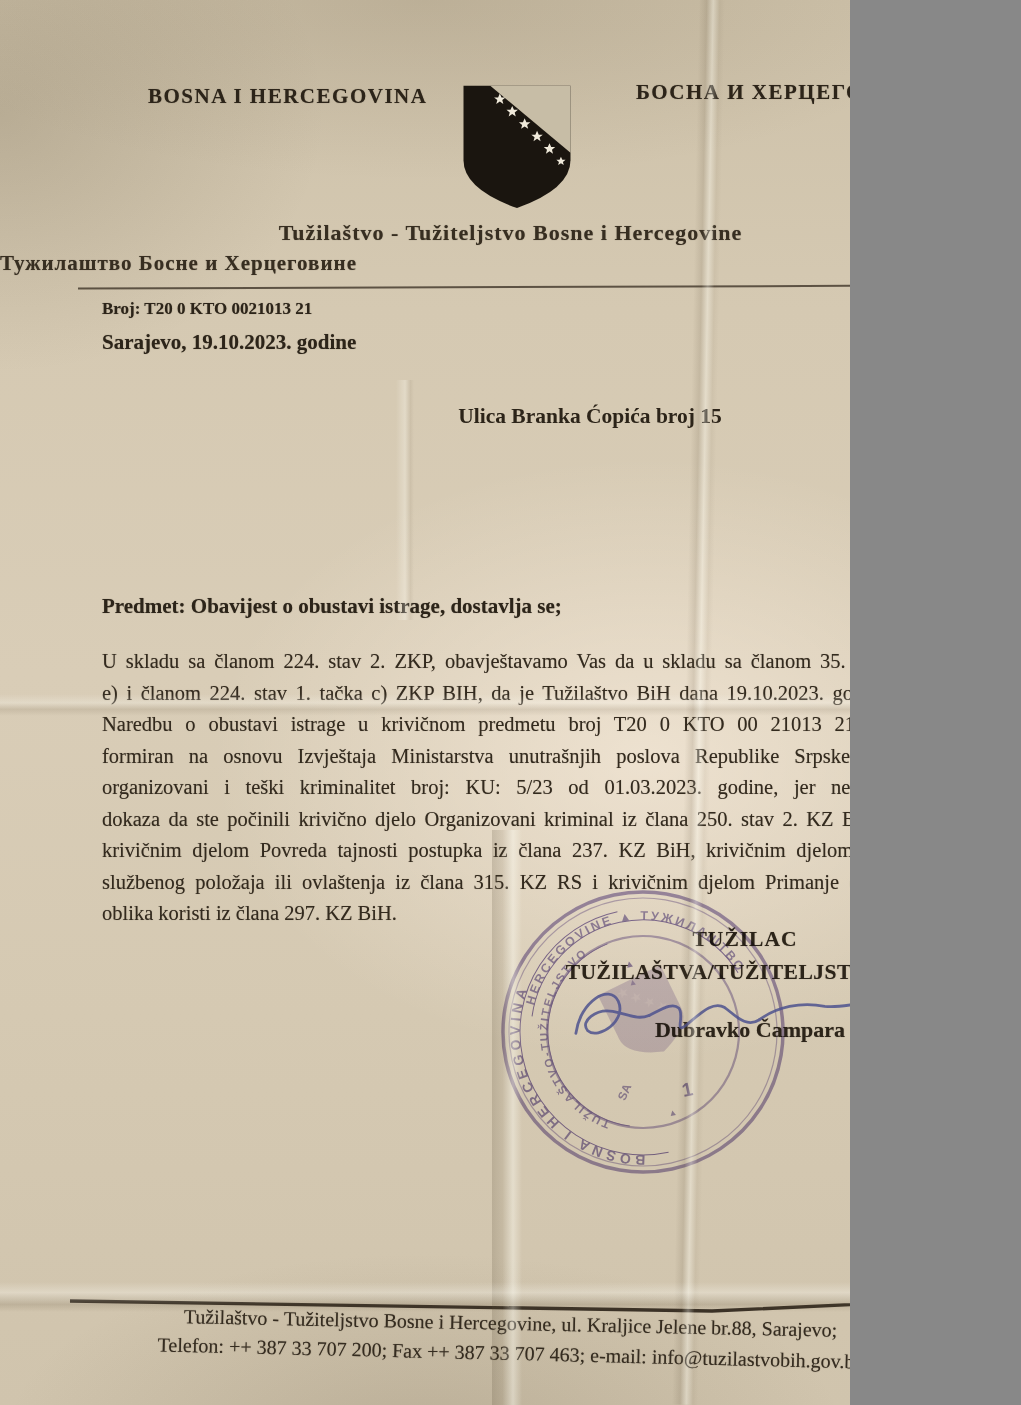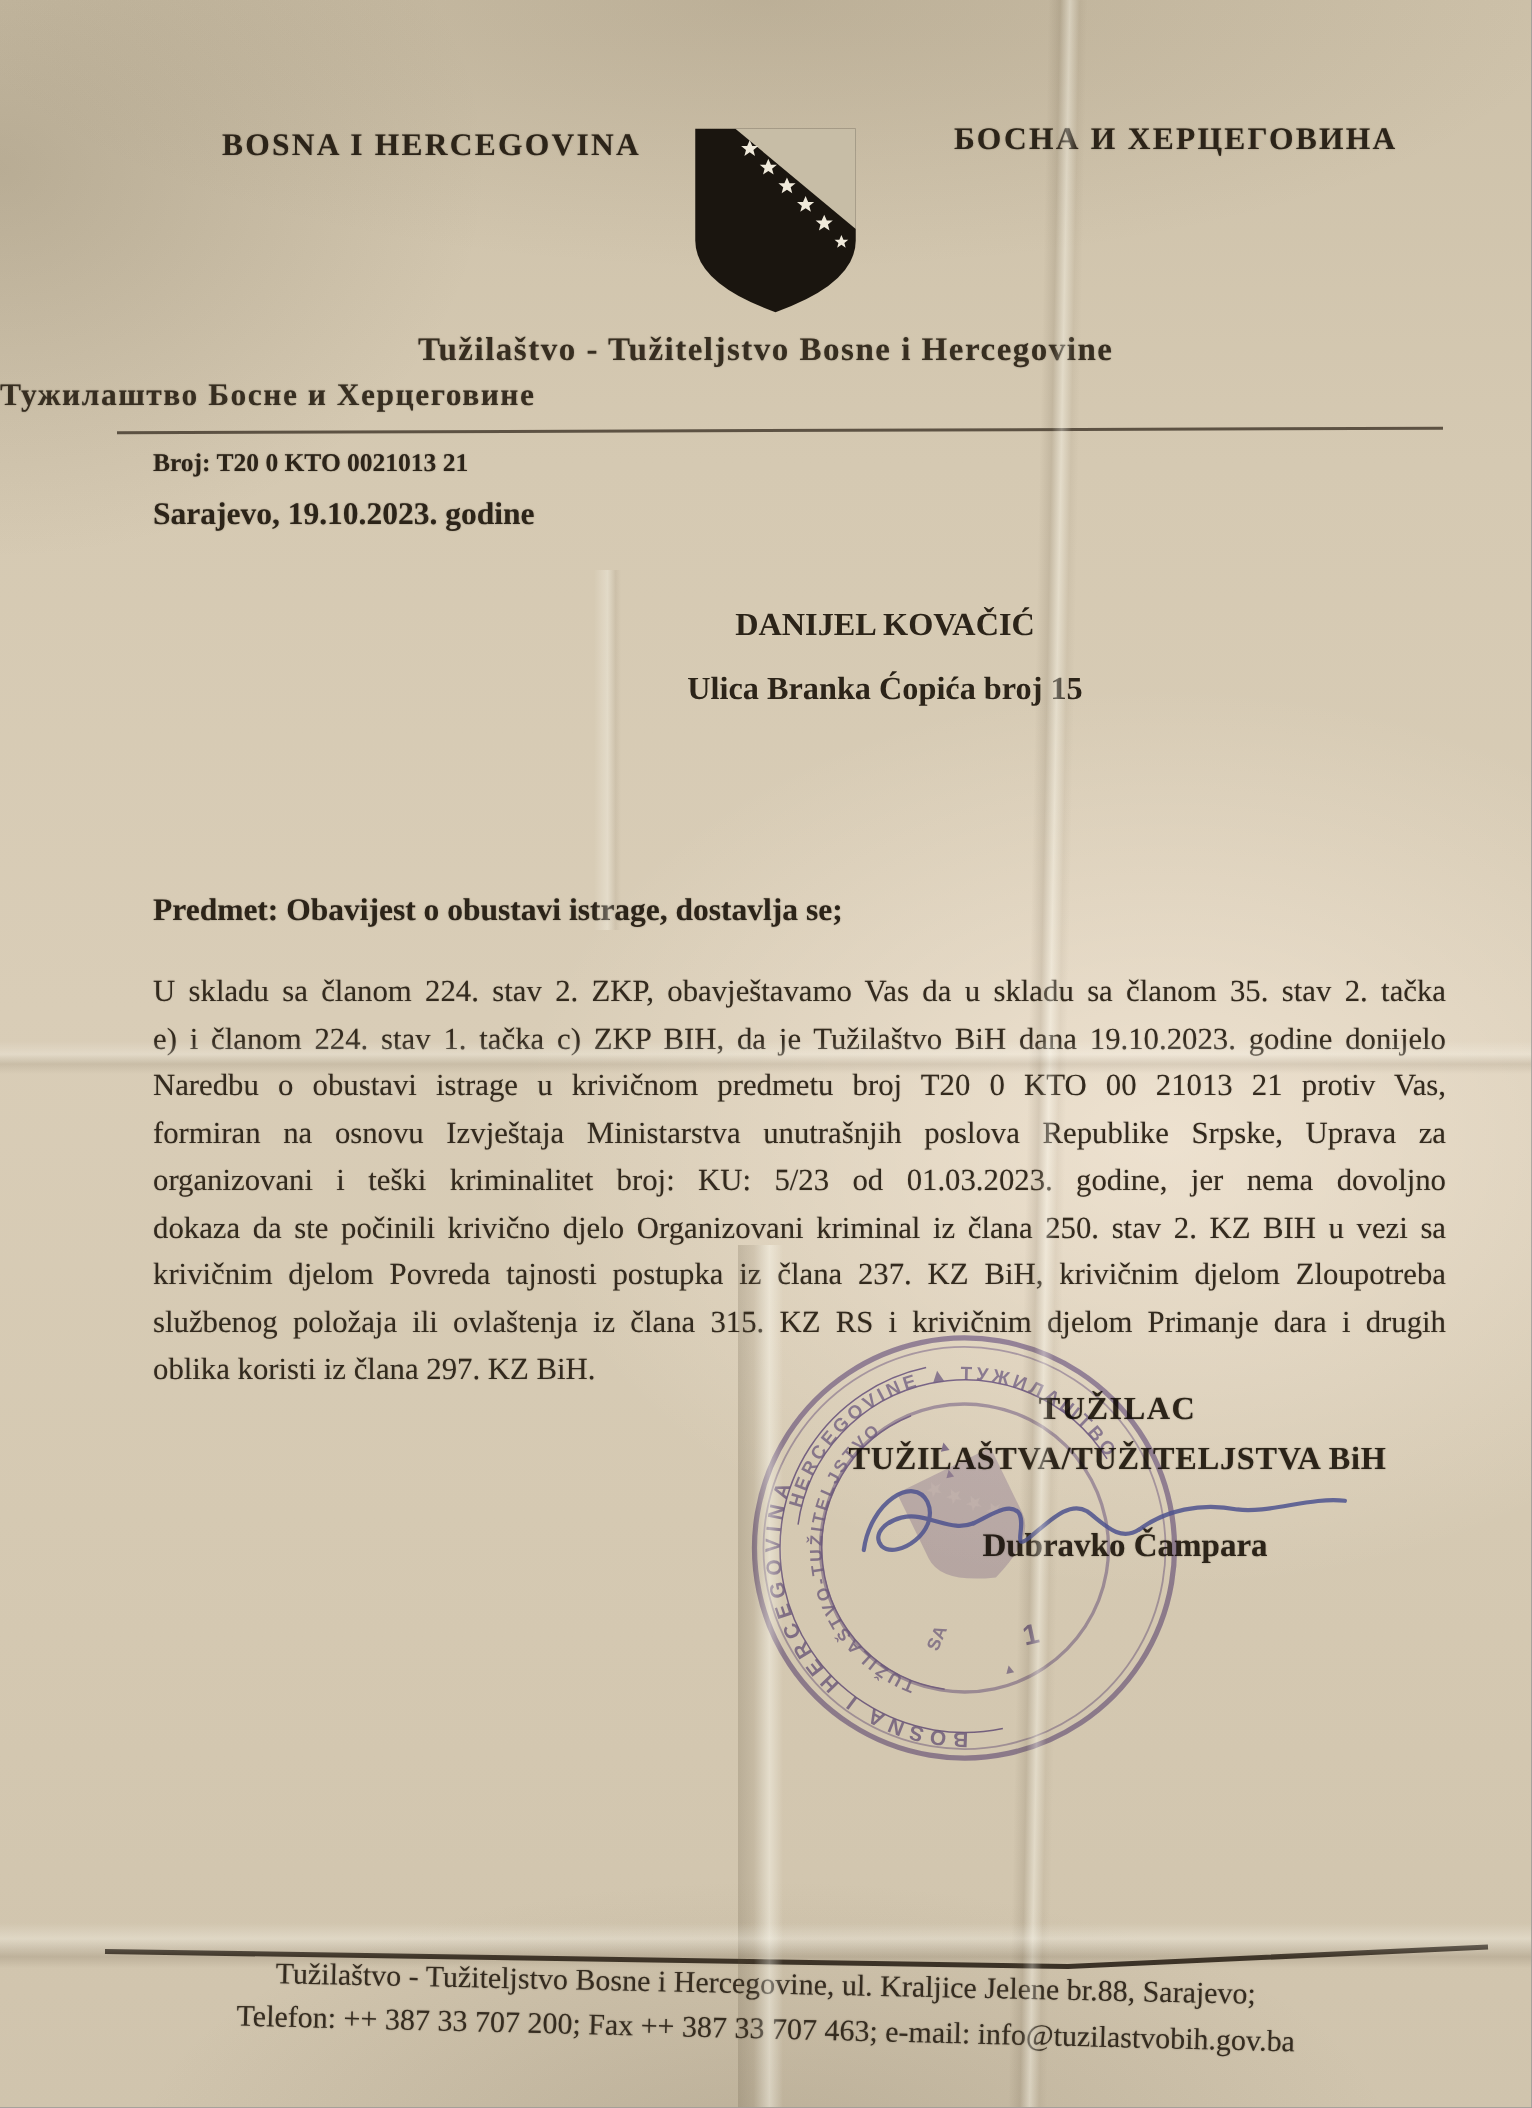--- a/index.html
+++ b/index.html
@@ -1,17 +1,17 @@
 <!DOCTYPE html>
 <html><head>
 <meta charset="utf-8">
 <style>
   html,body{margin:0;padding:0;background:#888;}
   .page{
-    position:relative;width:1021px;height:1405px;overflow:hidden;
+    position:relative;width:850px;height:1405px;overflow:hidden;
     font-family:"Liberation Serif","DejaVu Serif",serif;color:#2c2419;
     background:
       radial-gradient(ellipse 620px 430px at 76% 54%, rgba(255,243,229,0.55), rgba(255,243,229,0) 70%),
       radial-gradient(ellipse 900px 300px at 50% 0%, rgba(110,95,70,0.18), rgba(110,95,70,0) 60%),
       radial-gradient(ellipse 500px 400px at 0% 8%, rgba(100,88,64,0.22), rgba(100,88,64,0) 65%),
       radial-gradient(ellipse 700px 300px at 50% 102%, rgba(105,92,68,0.20), rgba(105,92,68,0) 60%),
       linear-gradient(180deg,#cdc1a9 0%,#d5c9b2 22%,#d9cdb7 48%,#d5c9b2 72%,#d0c4ad 100%);
   }
   .txt{position:absolute;white-space:nowrap;}
   .b{font-weight:bold;}
@@ -85,21 +85,20 @@
   </svg>
 
   <div class="txt b soft org1">Tužilaštvo - Tužiteljstvo Bosne i Hercegovine</div>
   <div class="txt b soft org2">Тужилаштво Босне и Херцеговине</div>
   <div class="rule-top"></div>
 
   <div class="txt b soft broj">Broj: T20 0 KTO 0021013 21</div>
   <div class="txt b soft place">Sarajevo, 19.10.2023. godine</div>
 
   <div class="rec">
-    <div>DANIJEL KOVAČIĆ</div>
     <div>Ulica Branka Ćopića broj 15</div>
   </div>
 
   <div class="txt b soft subject">Predmet: Obavijest o obustavi istrage, dostavlja se;</div>
 
   <div class="body-wrap">
 
   <div class="body-line">U skladu sa članom 224. stav 2. ZKP, obavještavamo Vas da u skladu sa članom 35. stav 2. tačka</div>
       <div class="body-line">e) i članom 224. stav 1. tačka c) ZKP BIH, da je Tužilaštvo BiH dana 19.10.2023. godine donijelo</div>
       <div class="body-line">Naredbu o obustavi istrage u krivičnom predmetu broj T20 0 KTO 00 21013 21 protiv Vas,</div>

